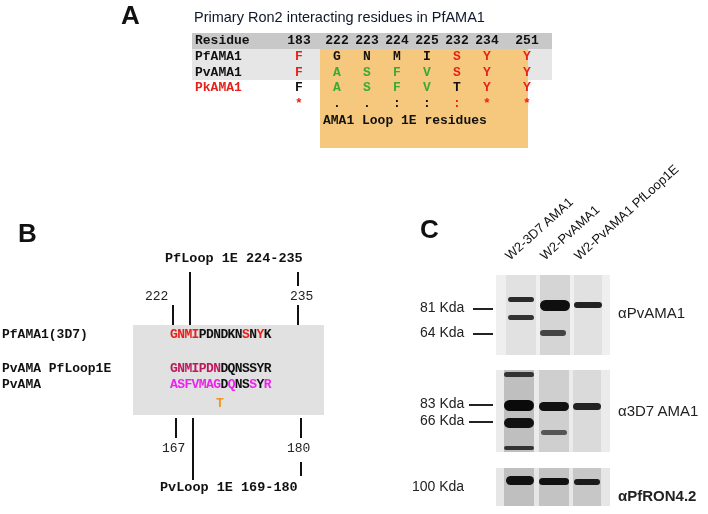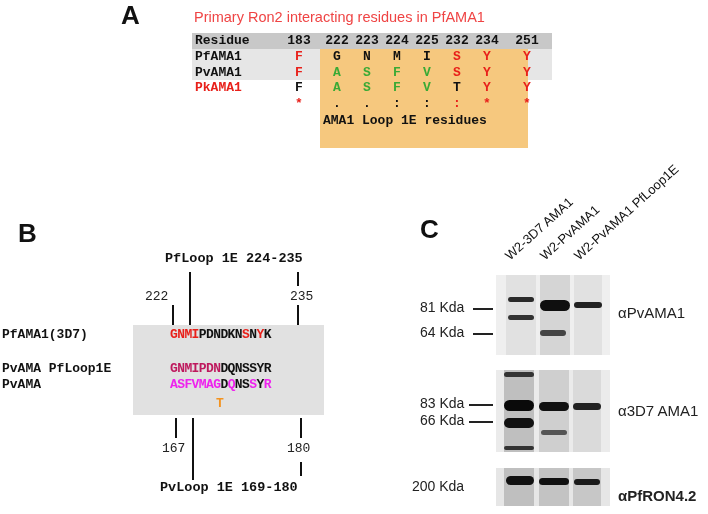--- a/index.html
+++ b/index.html
@@ -2,21 +2,21 @@
 <html><head>
 <meta charset="utf-8">
 <style>
   html, body { margin:0; padding:0; background:#ffffff; }
   body { width:708px; height:514px; position:relative; overflow:hidden; font-family:"Liberation Sans", sans-serif; color:#111; }
   .abs { position:absolute; }
   .panel-letter { font-family:"Liberation Sans", sans-serif; font-weight:bold; font-size:26px; color:#111; }
   .mono { font-family:"Liberation Mono", monospace; font-weight:bold; }
 
   
-  #a-title { left:194px; top:9px; font-size:14.5px; color:#ef4444; white-space:nowrap;text-align:center; }
+  #a-title { left:194px; top:9px; font-size:14.5px; color:#0f172a; white-space:nowrap;text-align:center; }
   #a-table { left:192px; top:33px; width:360px; height:115px; }
   .a-band { position:absolute; left:0; width:360px; }
   .a-header-band { top:0; height:16px; background:#c8c8c8; }
   .a-grey-band { top:16px; height:31px; background:#e6e6e6; }
   .a-orange { position:absolute; left:128px; top:16px; width:208px; height:99px; background:#f6c87e; }
   .a-cell { position:absolute; font-size:13px; line-height:16px; white-space:nowrap; text-align:center; width:30px; }
   .a-rowlabel { position:absolute; left:3px; font-size:13px; line-height:16px; white-space:nowrap; }
   .a-hdr-label { position:absolute; left:3px; top:0; font-size:13px; line-height:16px; }
   .a-loop-label { position:absolute; left:131px; top:80px; font-size:13px; line-height:16px; white-space:nowrap; }
 
@@ -169,14 +169,14 @@
 <div class="abs ab-label" style="left:618px; top:402px;">α3D7 AMA1</div>
 
 <div class="gel" style="left:496px; top:468px; width:114px; height:38px; background:#e6e6e6;">
   <div class="lane" style="left:8px; width:30px; background:rgba(90,90,90,0.28);"></div>
   <div class="lane" style="left:43px; width:30px; background:rgba(90,90,90,0.25);"></div>
   <div class="lane" style="left:77px; width:28px; background:rgba(90,90,90,0.22);"></div>
   <div class="band" style="left:10px; top:8px; width:28px; height:9px; background:#111;"></div>
   <div class="band" style="left:43px; top:10px; width:30px; height:7px; background:#111;"></div>
   <div class="band" style="left:78px; top:11px; width:26px; height:6px; background:#1a1a1a;"></div>
 </div>
-<div class="abs mw" style="left:412px; top:478px;">200 Kda</div>
+<div class="abs mw" style="left:412px; top:478px;">100 Kda</div>
 <div class="abs ab-label" style="left:618px; top:487px;font-weight:bold;">αPfRON4.2</div>
 
 </body></html>

